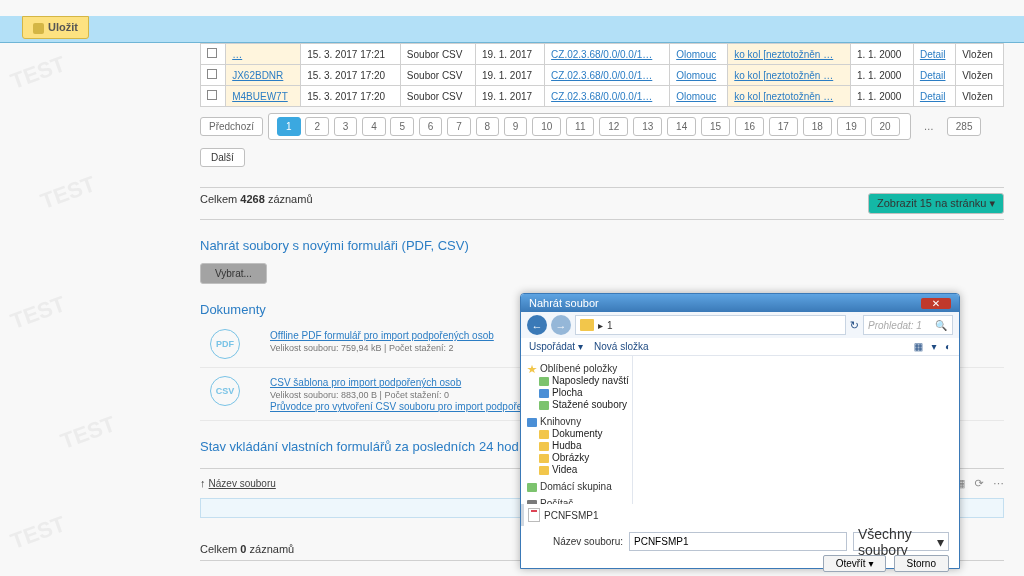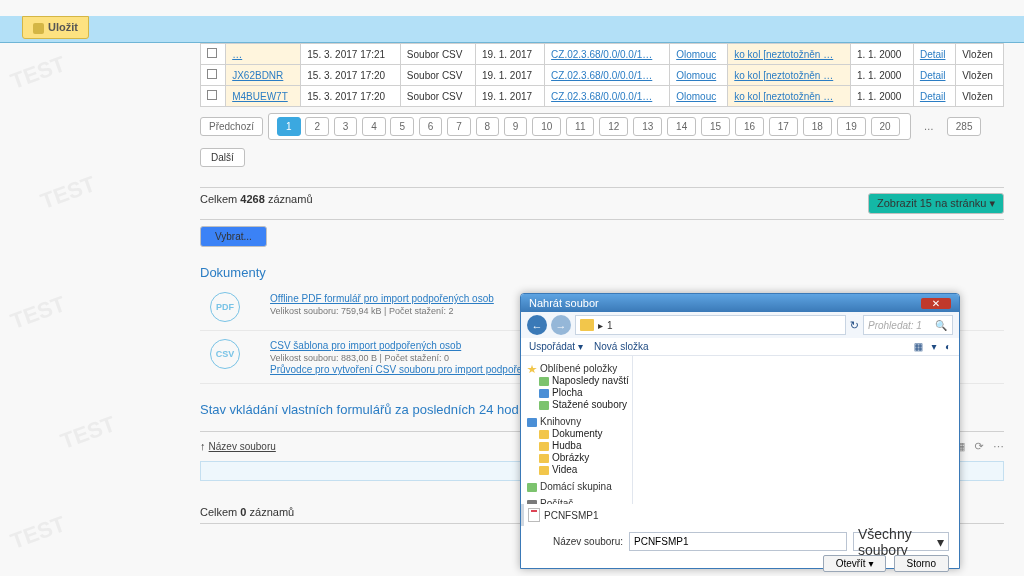--- a/index.html
+++ b/index.html
@@ -17,21 +17,21 @@
   .pager { margin-top: 6px; }
   .pager span, .pager a { display: inline-block; border: 1px solid #c0c0c0; border-radius: 3px; padding: 3px 8px; margin-right: 2px; font-size: 10px; color: #676767; background: #fff; }
   .pager .active { background: #3ba8e0; color: #fff; border-color: #3ba8e0; }
   .pager .plain { border: none; background: none; }
   .dalsi-btn { margin-top: 8px; display: inline-block; border: 1px solid #c0c0c0; border-radius: 3px; padding: 3px 10px; font-size: 10px; background: #fff; }
   .summary-row { margin-top: 20px; border-top: 1px solid #d0d0d0; border-bottom: 1px solid #d0d0d0; padding: 5px 0; display: flex; justify-content: space-between; font-size: 11px; }
   .summary-row strong { font-weight: bold; }
   .per-page { border: 1px solid #c0c0c0; border-radius: 3px; padding: 3px 8px; background: #14b8a6; }
   h3.sect { color: #2b7dc4; font-size: 13px; font-weight: normal; margin: 18px 0 4px; }
   .dropzone { border: 1px dotted #3ba8e0; background: #eef7fc; text-align: center; padding: 4px; color: #2b7dc4; font-size: 10px; }
-  .vybrat { margin-top: 6px; display: inline-block; border: 1px solid #c0c0c0; border-radius: 3px; padding: 4px 14px; font-size: 10px; background: #3b82f6; }
+  .vybrat { margin-top: 6px; display: inline-block; border: 1px solid #c0c0c0; border-radius: 3px; padding: 4px 14px; font-size: 10px; background: #a3a3a3; }
   .doc-row { display: flex; align-items: flex-start; padding: 8px 0; border-bottom: 1px solid #e8e8e8; }
   .badge { width: 30px; height: 30px; border: 1px solid #79c3e6; border-radius: 50%; display: flex; align-items: center; justify-content: center; color: #79c3e6; font-size: 9px; font-weight: bold; margin: 0 30px 0 10px; }
   .doc-row a { color: #2b7dc4; text-decoration: underline; font-size: 10px; }
   .doc-row .meta { font-size: 9px; color: #777; }
   .stav-head { margin-top: 10px; border-top: 1px solid #d0d0d0; padding: 8px 0 4px; }
   .stav-head a { color: #444; font-size: 10px; text-decoration: underline; }
   .stav-head .arr { font-weight: bold; }
   .filter-row { background: #eef7fc; border: 1px solid #c4dff0; height: 20px; margin-top: 4px; }
   .tools { font-size: 11px; color: #888; }
   
@@ -137,20 +137,21 @@
     <span class="plain">…</span>
     <a>285</a>
   </div>
   <div class="dalsi-btn">Další</div>
 
   <div class="summary-row">
     <div><span>Celkem </span><strong>4268</strong><span> záznamů</span></div>
     <div class="per-page"><span>Zobrazit 15 na stránku</span> <span>▾</span></div>
   </div>
 
+  <h3 class="sect">Nahrát soubory s novými formuláři (PDF, CSV)</h3>
   <div class="vybrat">Vybrat...</div>
 
   <h3 class="sect">Dokumenty</h3>
   <div class="doc-row">
     <div class="badge">PDF</div>
     <div>
       <a href="#">Offline PDF formulář pro import podpořených osob</a><br>
       <span class="meta">Velikost souboru: 759,94 kB | Počet stažení: 2</span>
     </div>
   </div>

